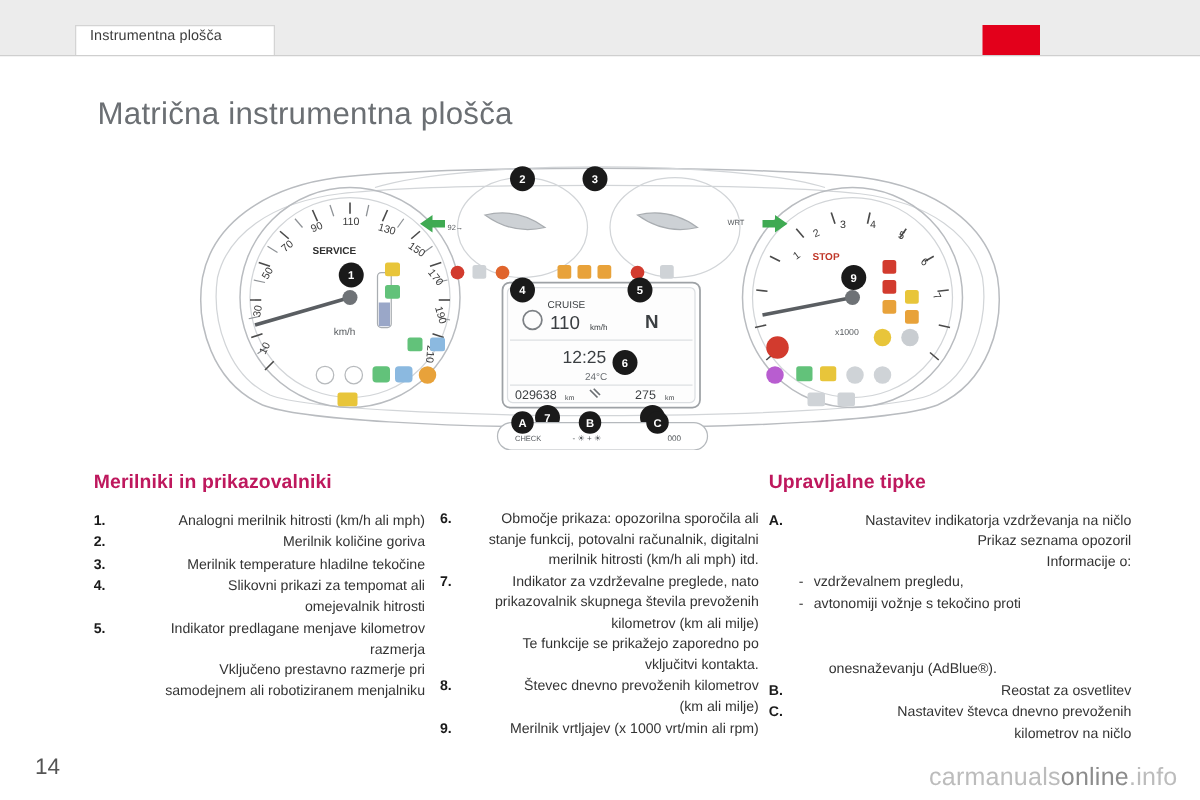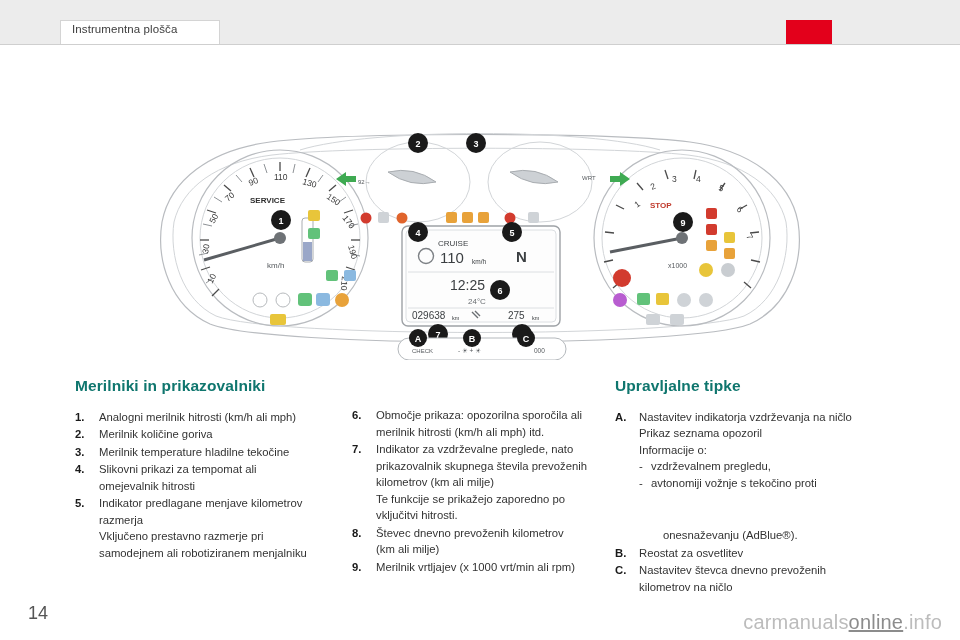--- a/index.html
+++ b/index.html
@@ -80,37 +80,37 @@
     color: #333333;
     line-height: 16.5px;
   }
   .col-1 { top: 378px; left: 75px;  width: 265px; }
   .col-2 { top: 378px; left: 352px; width: 255px; }
   .col-3 { top: 378px; left: 615px; width: 290px; }
 
   .col-head {
     font-size: 15.5px;
     font-weight: bold;
-    color: #0f766e;
+    color: #be185d;
     margin: 0 0 14px 0;
     letter-spacing: 0.1px;
   }
 
   .item {
     position: relative;
     padding-left: 24px;
     margin-bottom: 1px;
   }
   .item .num {
     position: absolute;
     left: 0; top: 0;
     font-weight: bold;
     color: #1a1a1a;
   }
-  .item .txt { display: block; }
+  .item .txt { display: block; text-align: right; }
   .sub {
     padding-left: 12px;
     position: relative;
     display: block;
   }
   .sub .dash {
     position: absolute;
     left: 0; top: 0;
   }
 
@@ -121,35 +121,36 @@
     font-size: 18px;
     color: #555555;
   }
   .footer-brand {
     position: absolute;
     right: 18px; bottom: 6px;
     font-size: 20px;
     color: #bcbcbc;
     letter-spacing: 0.2px;
   }
-  .footer-brand .dark { color: #8c8c8c; text-decoration: underline; }
+  .footer-brand .dark { color: #8c8c8c; }
 </style>
 </head>
 <body>
 
 <div id="page">
 
   <div class="header-bar">
     <div class="header-grey"></div>
     <div class="header-red"></div>
     <div class="header-tab"></div>
     <div class="header-tab-label">Instrumentna plošča</div>
     <div class="header-rule"></div>
   </div>
 
+  <h1 class="page-title">Matrična instrumentna plošča</h1>
 
   <div class="illus">
     <svg width="660" height="250" viewBox="0 0 660 250" xmlns="http://www.w3.org/2000/svg">
       <defs>
         <style>
           .ln { fill:none; stroke:#b9bcc0; stroke-width:1.2; }
           .ln2 { fill:none; stroke:#d2d5d8; stroke-width:1; }
           .tck { stroke:#4a4a4a; stroke-width:1.3; }
           .tck2 { stroke:#8e9296; stroke-width:1; }
           .dialtxt { font-family:"Liberation Sans",sans-serif; font-size:8.5px; fill:#3a3a3a; }
@@ -388,29 +389,30 @@
       <span class="txt">samodejnem ali robotiziranem menjalniku</span>
     </div>
   </div>
 
   <div class="col col-2">
     <div style="height:29px;"></div>
 
     <div class="item">
       <span class="num">6.</span>
       <span class="txt">Območje prikaza: opozorilna sporočila ali</span>
+      <span class="txt">stanje funkcij, potovalni računalnik, digitalni</span>
       <span class="txt">merilnik hitrosti (km/h ali mph) itd.</span>
     </div>
     <div class="item">
       <span class="num">7.</span>
       <span class="txt">Indikator za vzdrževalne preglede, nato</span>
       <span class="txt">prikazovalnik skupnega števila prevoženih</span>
       <span class="txt">kilometrov (km ali milje)</span>
       <span class="txt">Te funkcije se prikažejo zaporedno po</span>
-      <span class="txt">vključitvi hitrosti.</span>
+      <span class="txt">vključitvi kontakta.</span>
     </div>
     <div class="item">
       <span class="num">8.</span>
       <span class="txt">Števec dnevno prevoženih kilometrov</span>
       <span class="txt">(km ali milje)</span>
     </div>
     <div class="item">
       <span class="num">9.</span>
       <span class="txt">Merilnik vrtljajev (x 1000 vrt/min ali rpm)</span>
     </div>

